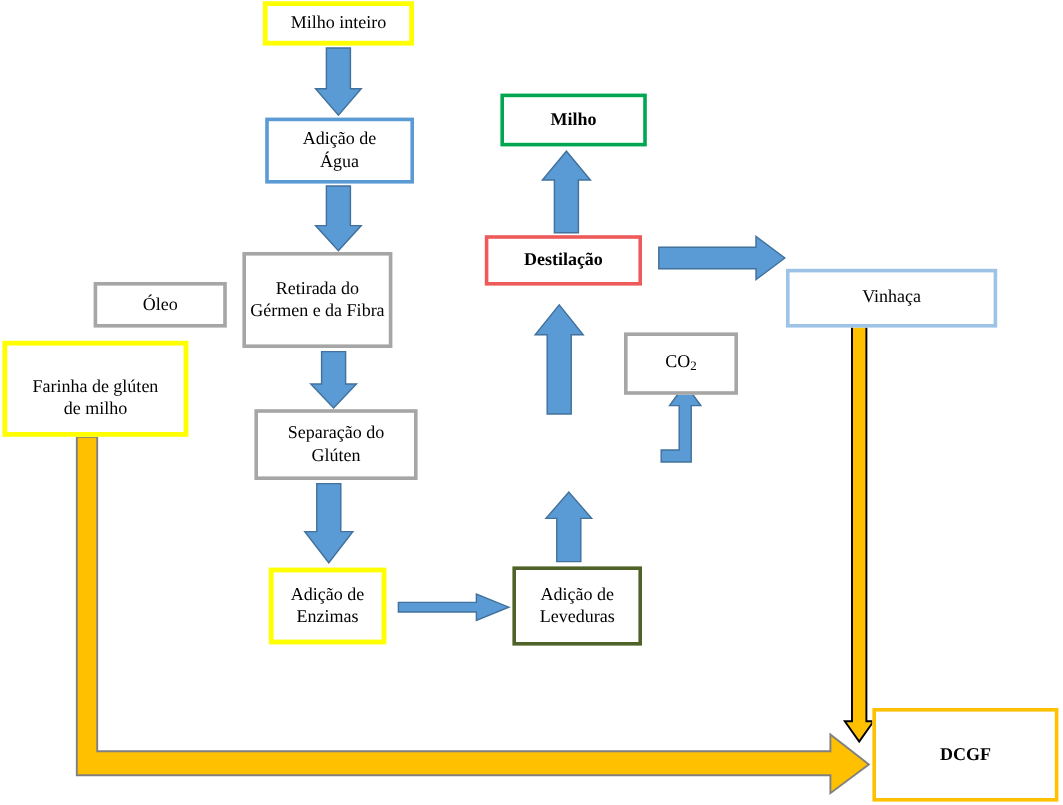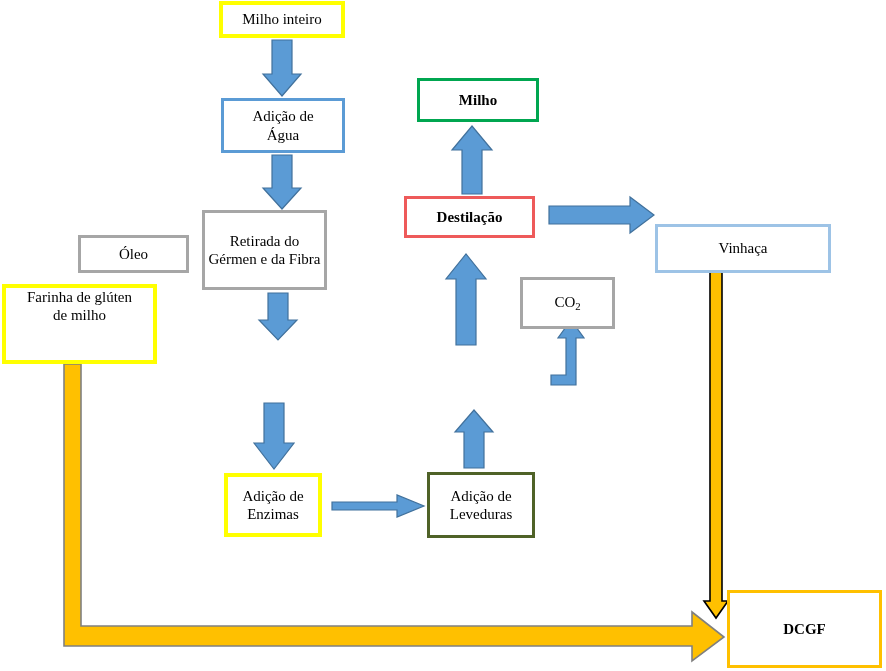--- a/index.html
+++ b/index.html
@@ -103,31 +103,35 @@
   <div class="node" style="left:221px; top:98px; width:124px; height:55px; border:3px solid #5B9BD5;">
     <span>Adição de
 Água</span>
   </div>
 
   <div class="node" style="left:202px; top:210px; width:125px; height:80px; border:3px solid #A6A6A6;">
     <span>Retirada do
 Gérmen e da Fibra</span>
   </div>
 
+  <div class="node" style="left:212px; top:341px; width:136px; height:59px; border:3px solid #A6A6A6;">
+    <span>Separação do
+Glúten</span>
+  </div>
 
   <div class="node" style="left:224px; top:473px; width:98px; height:64px; border:4px solid #FFFF00;">
     <span>Adição de
 Enzimas</span>
   </div>
 
   <div class="node" style="left:78px; top:235px; width:111px; height:38px; border:3px solid #A6A6A6;">
     <span>Óleo</span>
   </div>
 
-  <div class="node" style="left:2px; top:284px; width:155px; height:80px; border:4px solid #FFFF00; align-items:flex-start; padding-top:0;">
+  <div class="node" style="left:2px; top:284px; width:155px; height:80px; border:4px solid #FFFF00; align-items:flex-start; padding-top:26px;">
     <span>Farinha de glúten
 de milho</span>
   </div>
 
   <div class="node" style="left:427px; top:472px; width:108px; height:66px; border:3px solid #4F6228;">
     <span>Adição de
 Leveduras</span>
   </div>
 
 

